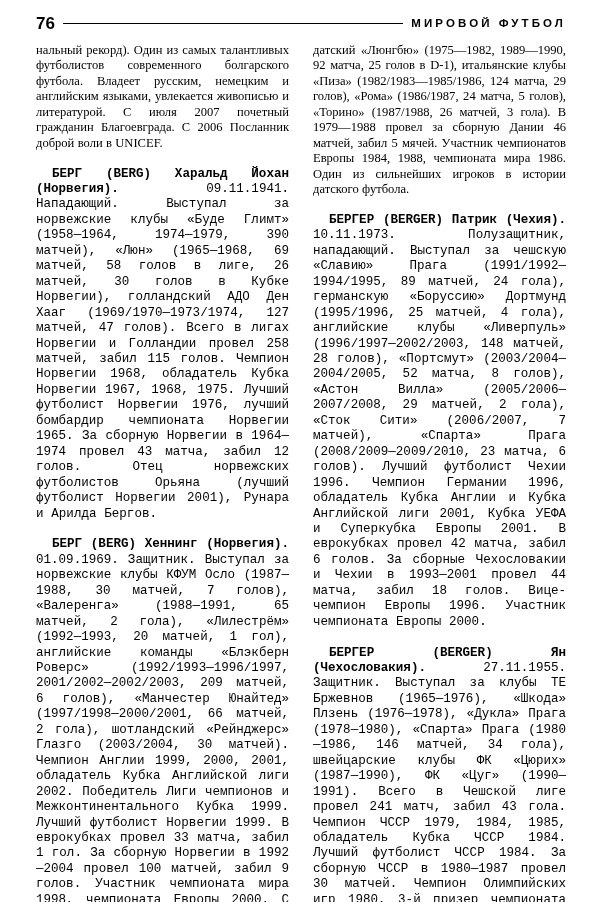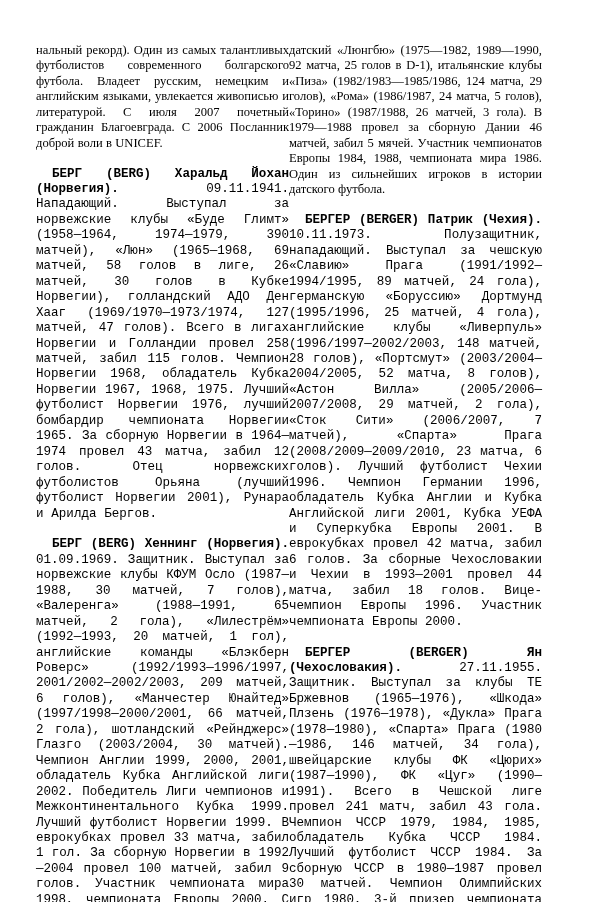--- a/index.html
+++ b/index.html
@@ -59,20 +59,21 @@
   }
 
   
   .columns {
     position: absolute;
     left: 36px;
     top: 43px;
     width: 530px;
     height: 852px;
     display: flex;
+    gap: 24px;
   }
   .col {
     width: 253px;
     flex: 0 0 253px;
   }
   p.para {
     margin: 0;
     text-align: justify;
     text-justify: inter-word;
     font-size: 12.55px;
@@ -91,20 +92,25 @@
     font-weight: bold;
   }
   
   .col p { word-spacing: 0.02em; }
 </style>
 </head>
 <body>
 
 <div class="page">
 
+  <div class="running-head">
+    <span class="folio">76</span>
+    <span class="head-rule"></span>
+    <span class="head-title">МИРОВОЙ ФУТБОЛ</span>
+  </div>
 
   <div class="columns">
 
     <div class="col">
       <p class="para"><span>нальный рекорд). Один из самых талантливых футболистов современного болгарского футбола. Владеет русским, немецким и английским языками, увлекается живописью и литературой. С июля 2007 почетный гражданин Благоевграда. С 2006 Посланник доброй воли в UNICEF.</span></p>
 
       <p class="para indent gap"><b class="entry">БЕРГ (BERG) Харальд Йохан (Норвегия).</b><span> 09.11.1941. Нападающий. Выступал за норвежские клубы «Буде Глимт» (1958—1964, 1974—1979, 390 матчей), «Люн» (1965—1968, 69 матчей, 58 голов в лиге, 26 матчей, 30 голов в Кубке Норвегии), голландский АДО Ден Хааг (1969/1970—1973/1974, 127 матчей, 47 голов). Всего в лигах Норвегии и Голландии провел 258 матчей, забил 115 голов. Чемпион Норвегии 1968, обладатель Кубка Норвегии 1967, 1968, 1975. Лучший футболист Норвегии 1976, лучший бомбардир чемпионата Норвегии 1965. За сборную Норвегии в 1964—1974 провел 43 матча, забил 12 голов. Отец норвежских футболистов Орьяна (лучший футболист Норвегии 2001), Рунара и Арилда Бергов.</span></p>
 
       <p class="para indent gap"><b class="entry">БЕРГ (BERG) Хеннинг (Норвегия).</b><span> 01.09.1969. Защитник. Выступал за норвежские клубы КФУМ Осло (1987—1988, 30 матчей, 7 голов), «Валеренга» (1988—1991, 65 матчей, 2 гола), «Лилестрём» (1992—1993, 20 матчей, 1 гол), английские команды «Блэкберн Роверс» (1992/1993—1996/1997, 2001/2002—2002/2003, 209 матчей, 6 голов), «Манчестер Юнайтед» (1997/1998—2000/2001, 66 матчей, 2 гола), шотландский «Рейнджерс» Глазго (2003/2004, 30 матчей). Чемпион Англии 1999, 2000, 2001, обладатель Кубка Английской лиги 2002. Победитель Лиги чемпионов и Межконтинентального Кубка 1999. Лучший футболист Норвегии 1999. В еврокубках провел 33 матча, забил 1 гол. За сборную Норвегии в 1992—2004 провел 100 матчей, забил 9 голов. Участник чемпионата мира 1998, чемпионата Европы 2000. С 2005 тренер клуба «Люн» Осло. Один из самых надежных центральных защитников в истории норвежского футбола. В 2004 награжден почетным знаком «За вклад в развитие норвежского футбола».</span></p>
 

